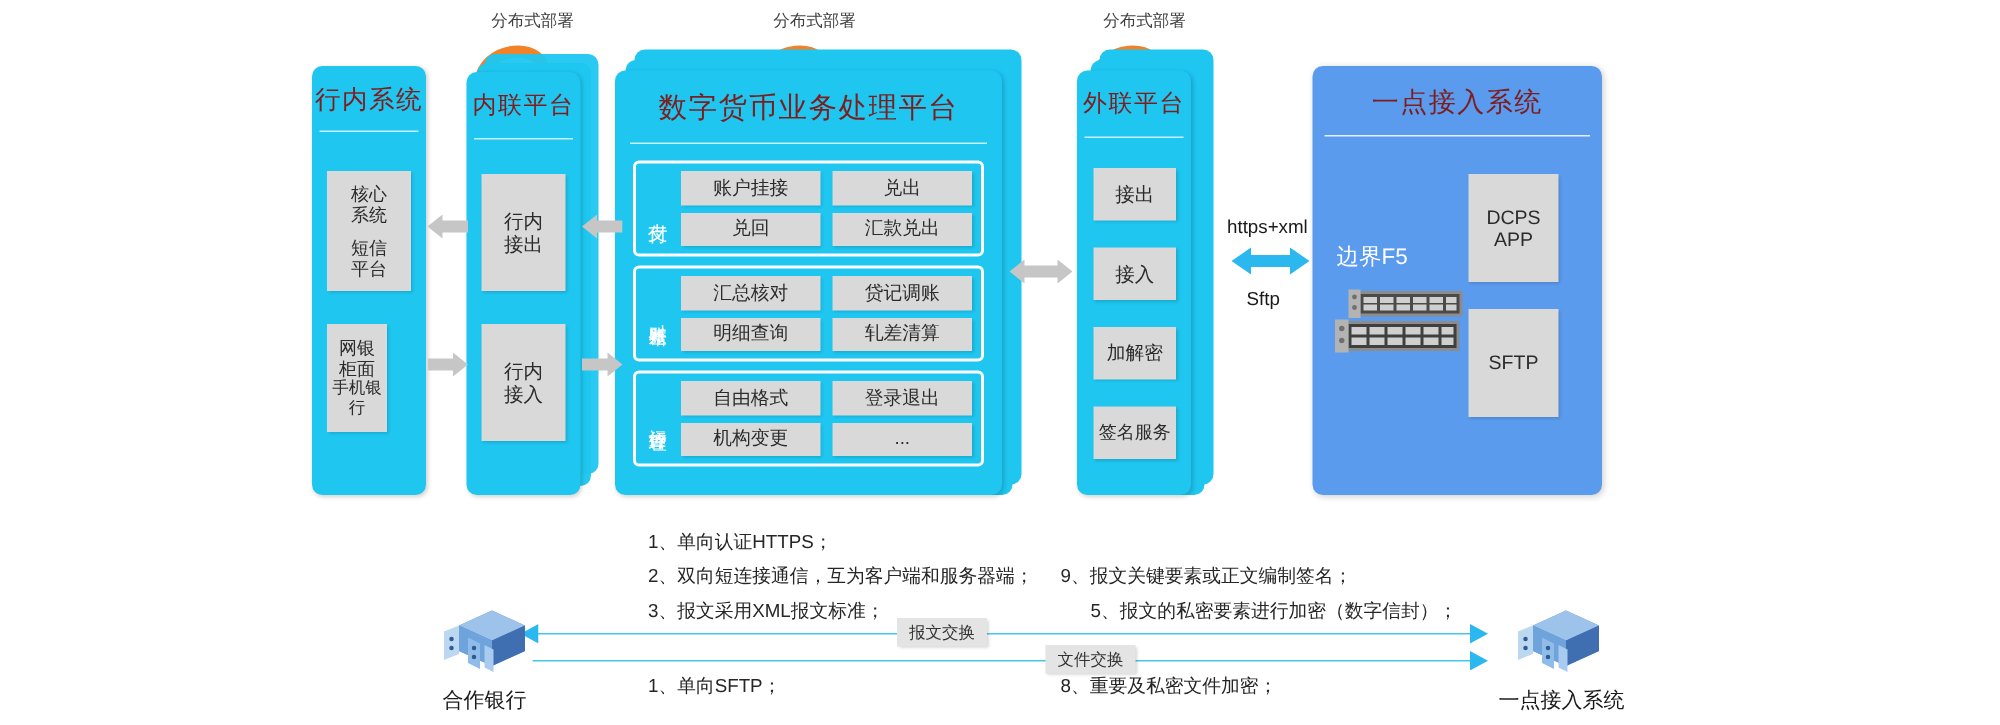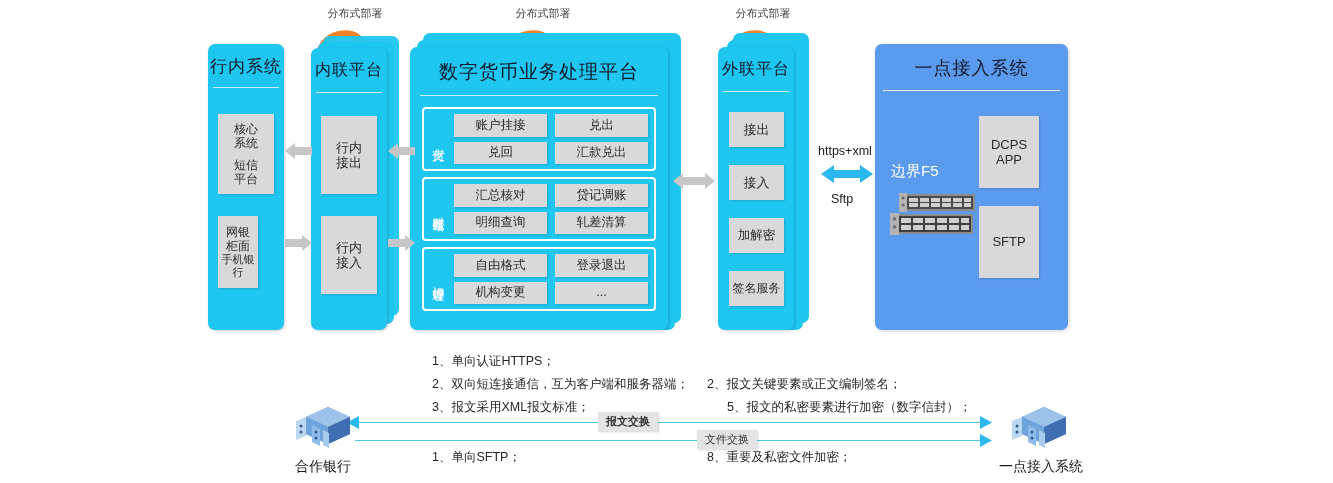--- a/index.html
+++ b/index.html
@@ -3,21 +3,21 @@
 <meta charset="utf-8">
 <style>
   html,body{margin:0;padding:0;background:#ffffff;}
   body{width:1333px;height:483px;position:relative;overflow:hidden;
        font-family:"Liberation Sans","DejaVu Sans",sans-serif;}
   .abs{position:absolute;}
 
   
   .panel{border-radius:7px;background:#1ec6f0;box-shadow:1px 1px 3px rgba(0,0,0,.18);}
   .panel-ghost{border-radius:7px;background:#1ec6f0;}
-  .panel-title{color:#0f172a;text-align:center;font-weight:400;
+  .panel-title{color:#7f1d1d;text-align:center;font-weight:400;
                letter-spacing:1px;white-space:nowrap;}
   .title-rule{position:absolute;left:6%;right:6%;height:1px;background:rgba(255,255,255,.75);}
 
   
   .chip{background:#d9d9d9;color:#2b2b2b;display:flex;align-items:center;
         justify-content:center;text-align:center;line-height:1.18;
         box-shadow:1px 1px 2px rgba(0,0,0,.15);}
 
   
   .groupbox{border:2px solid #ffffff;border-radius:4px;display:flex;
@@ -227,31 +227,31 @@
     <div>DCPS</div>
     <div>APP</div>
   </div>
   <div class="chip abs" style="left:104px;top:162px;width:60px;height:72px;font-size:13px;">SFTP</div>
 </div>
 
 <div class="abs note" style="left:432px;top:351px;">1、单向认证HTTPS；</div>
 <div class="abs note" style="left:432px;top:374px;">2、双向短连接通信，互为客户端和服务器端；</div>
 <div class="abs note" style="left:432px;top:397px;">3、报文采用XML报文标准；</div>
 
-<div class="abs note" style="left:707px;top:374px;">2、报文关键要素或正文编制签名；</div>
+<div class="abs note" style="left:707px;top:374px;">9、报文关键要素或正文编制签名；</div>
 <div class="abs note" style="left:707px;top:397px;margin-left:20px;">5、报文的私密要素进行加密（数字信封）；</div>
 
 <div class="abs hline" style="left:355px;top:422px;width:630px;"></div>
 <svg class="abs" style="left:347px;top:416px;" width="12" height="13" viewBox="0 0 12 13">
   <path d="M0 6.5 L12 0 L12 13 Z" fill="#2bb8ee"></path>
 </svg>
 <svg class="abs" style="left:980px;top:416px;" width="12" height="13" viewBox="0 0 12 13">
   <path d="M12 6.5 L0 0 L0 13 Z" fill="#2bb8ee"></path>
 </svg>
-<div class="abs linelabel" style="left:598px;top:412px;font-weight:bold;">报文交换</div>
+<div class="abs linelabel" style="left:598px;top:412px;">报文交换</div>
 
 <div class="abs hline" style="left:355px;top:440px;width:630px;"></div>
 <svg class="abs" style="left:980px;top:434px;" width="12" height="13" viewBox="0 0 12 13">
   <path d="M12 6.5 L0 0 L0 13 Z" fill="#2bb8ee"></path>
 </svg>
 <div class="abs linelabel" style="left:697px;top:430px;">文件交换</div>
 
 <div class="abs note" style="left:432px;top:447px;">1、单向SFTP；</div>
 <div class="abs note" style="left:707px;top:447px;">8、重要及私密文件加密；</div>
 

